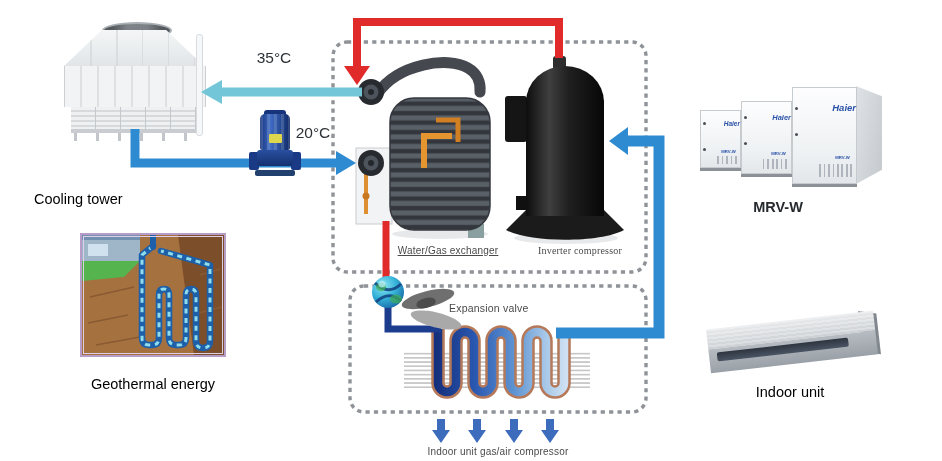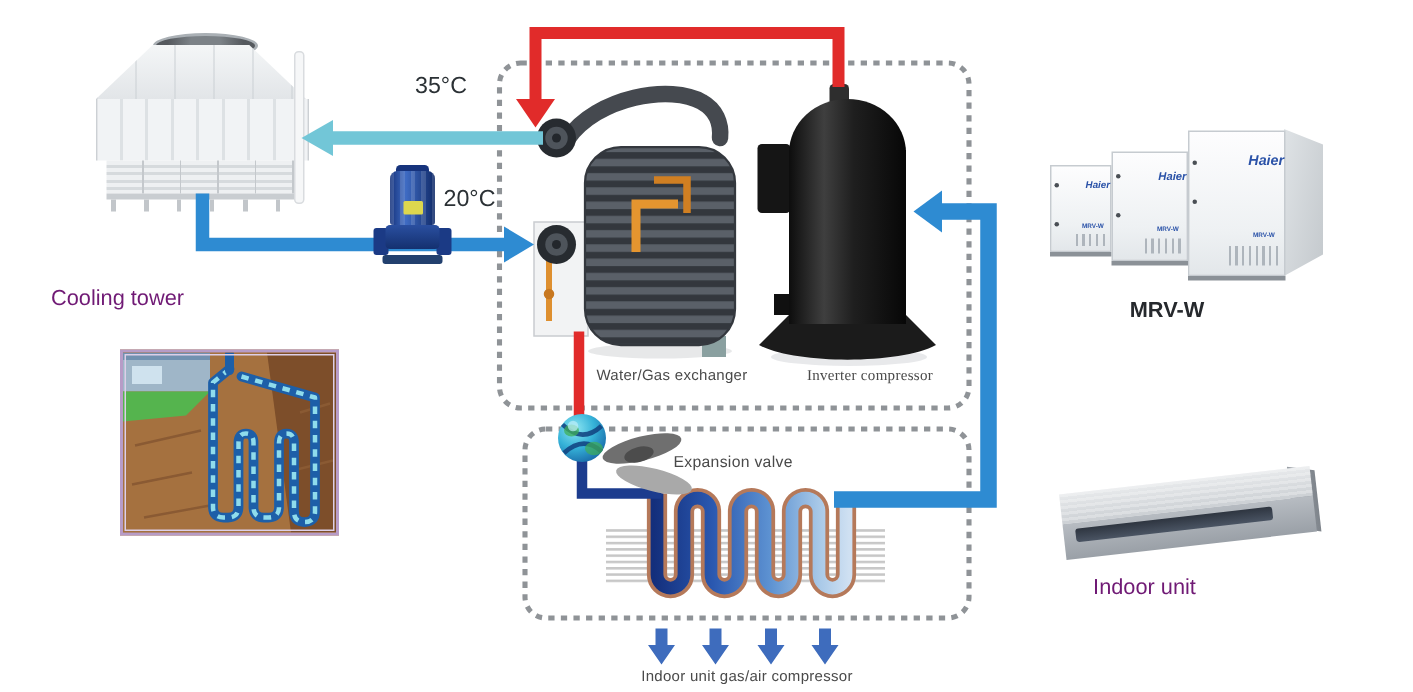--- a/index.html
+++ b/index.html
@@ -2,21 +2,21 @@
 <html><head>
 <meta charset="utf-8">
 <style>
   html,body{margin:0;padding:0;background:#fff;}
   .canvas{
     position:relative;width:942px;height:461px;background:#ffffff;
     font-family:"Liberation Sans", sans-serif;overflow:hidden;
   }
   .equip{position:absolute;z-index:2;}
   .overlay{position:absolute;left:0;top:0;z-index:5;}
-  .lbl{position:absolute;z-index:10;color:#701a75;}
+  .lbl{position:absolute;z-index:10;color:#000000;}
   .lbl.small{font-size:10px;color:#4a4a4a;letter-spacing:.2px;}
   .lbl.big{font-size:14.5px;}
   .lbl.center{text-align:center;}
   .lbl.bold{font-weight:700;color:#26292d;}
   .temp{position:absolute;z-index:10;font-size:15.5px;color:#2b3135;text-align:center;width:60px;}
 
   
   .tower{left:58px;top:20px;width:152px;height:122px;}
   .tw-fan{position:absolute;left:44px;top:2px;width:66px;height:13px;border-radius:50%;
     background:radial-gradient(circle at 50% 45%, #7c8287 30%, #55595e 75%);border:2px solid #aab0b5;}
@@ -267,24 +267,25 @@
     </g>
 
     <g fill="#3e6cbd">
       <polygon points="437,419 445,419 445,430 450,430 441,443 432,430 437,430"></polygon>
       <polygon points="473,419 481,419 481,430 486,430 477,443 468,430 473,430"></polygon>
       <polygon points="510,419 518,419 518,430 523,430 514,443 505,430 510,430"></polygon>
       <polygon points="546,419 554,419 554,430 559,430 550,443 541,430 546,430"></polygon>
     </g>
   </svg>
 
-  <div class="temp" style="left:264px;top:49px;">35°C</div>
+  <div class="temp" style="left:244px;top:49px;">35°C</div>
   <div class="temp" style="left:283px;top:124px;">20°C</div>
 
   <div class="lbl big" style="left:34px;top:191px;">Cooling tower</div>
-  <div class="lbl small center" style="left:368px;top:245px;width:160px;">Water/Gas exchanger</div>
+  <div class="lbl big center" style="left:80px;top:376px;width:146px;">Geothermal energy</div>
+  <div class="lbl small center" style="left:368px;top:245px;width:160px;text-decoration:underline;">Water/Gas exchanger</div>
   <div class="lbl small center" style="left:505px;top:245px;width:150px;font-family:Liberation Serif, serif;">Inverter compressor</div>
   <div class="lbl small" style="left:449px;top:302px;font-size:10.5px;">Expansion valve</div>
   <div class="lbl small center" style="left:398px;top:446px;width:200px;">Indoor unit gas/air compressor</div>
   <div class="lbl big bold center" style="left:698px;top:199px;width:160px;">MRV-W</div>
-  <div class="lbl big center" style="left:670px;top:384px;width:186px;">Indoor unit</div>
+  <div class="lbl big center" style="left:697px;top:384px;width:186px;">Indoor unit</div>
 
 </div>
 
 </body></html>

